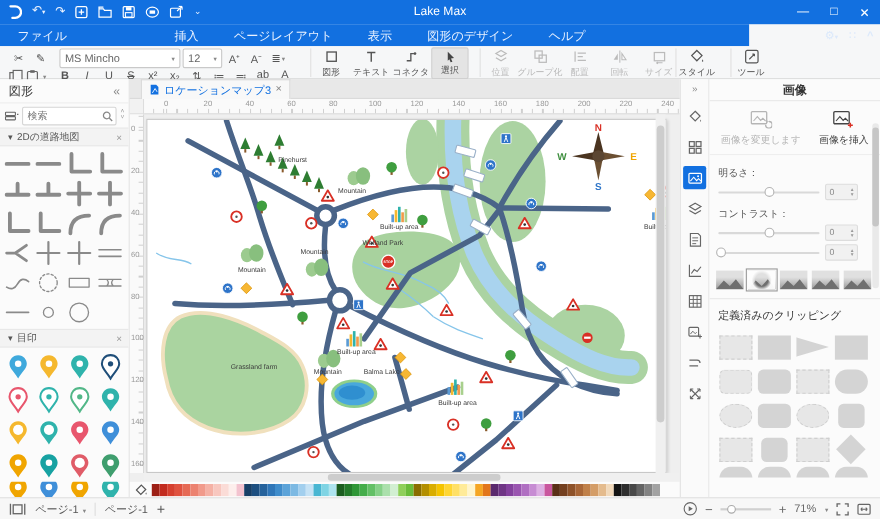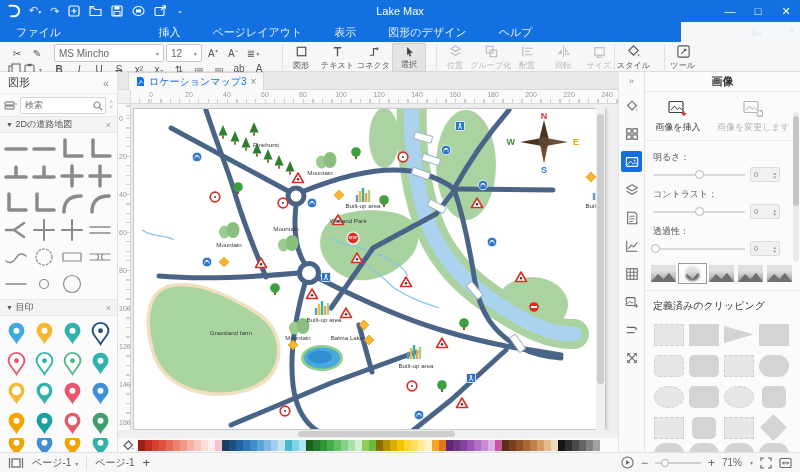--- a/index.html
+++ b/index.html
@@ -1094,36 +1094,36 @@
         <svg width="14" height="14" viewBox="0 0 16 16">
           <path d="M3,3 L13,13 M13,3 L3,13" stroke="#666" stroke-width="1.3"></path>
           <path d="M13,13 h-3 M13,13 v-3 M13,3 h-3 M13,3 v3 M3,3 h3 M3,3 v3 M3,13 h3 M3,13 v-3" stroke="#666" stroke-width="1.1"></path>
         </svg>
       </span>
   </div>
 
   <div class="right-panel">
     <div class="rp-head">画像</div>
     <div class="rp-btns">
-      <div class="rp-btn">
-        <svg width="20" height="17" viewBox="0 0 20 17">
-            <rect x="1" y="1.5" width="14" height="11" rx="1" fill="none" stroke="#444" stroke-width="1.2"></rect>
-            <path d="M3,10 l3.5,-4 l3,3.5 l2,-2 l2.5,2.5" fill="none" stroke="#444" stroke-width="1"></path>
-            <path d="M16,11.5 v4.5 M13.8,13.8 h4.5" stroke="#d93025" stroke-width="1.4"></path>
-          </svg>
-        <span>画像を挿入</span>
-      </div>
       <div class="rp-btn dis">
         <svg width="20" height="17" viewBox="0 0 20 17">
             <rect x="1" y="1.5" width="14" height="11" rx="1" fill="none" stroke="#b5b5b5" stroke-width="1.2"></rect>
             <path d="M3,10 l3.5,-4 l3,3.5 l2,-2 l2.5,2.5" fill="none" stroke="#b5b5b5" stroke-width="1"></path>
             <path d="M14,13.5 a3,3 0 1 0 3,-3" fill="none" stroke="#b5b5b5" stroke-width="1.3"></path>
             <path d="M17,10.5 l-1.5,-1 l0,2 z" fill="#b5b5b5"></path>
           </svg>
         <span>画像を変更します</span>
+      </div>
+      <div class="rp-btn">
+        <svg width="20" height="17" viewBox="0 0 20 17">
+            <rect x="1" y="1.5" width="14" height="11" rx="1" fill="none" stroke="#444" stroke-width="1.2"></rect>
+            <path d="M3,10 l3.5,-4 l3,3.5 l2,-2 l2.5,2.5" fill="none" stroke="#444" stroke-width="1"></path>
+            <path d="M16,11.5 v4.5 M13.8,13.8 h4.5" stroke="#d93025" stroke-width="1.4"></path>
+          </svg>
+        <span>画像を挿入</span>
       </div>
     </div>
     <div class="sliders" id="sliders">
         <div class="sl-label">明るさ：</div>
         <div class="sl-row">
           <div class="track">
             <div class="knob" style="left: calc(50% - 4px);"></div>
           </div>
           <div class="spin">
             <span>0</span>
@@ -1139,21 +1139,20 @@
             <div class="knob" style="left: calc(50% - 4px);"></div>
           </div>
           <div class="spin">
             <span>0</span>
             <span class="ar">
               <span>▴</span>
               <span>▾</span>
             </span>
           </div>
         </div>
-        <div class="sl-label">透過性：</div>
         <div class="sl-row">
           <div class="track">
             <div class="knob" style="left: calc(2% - 4px);"></div>
           </div>
           <div class="spin">
             <span>0</span>
             <span class="ar">
               <span>▴</span>
               <span>▾</span>
             </span>

